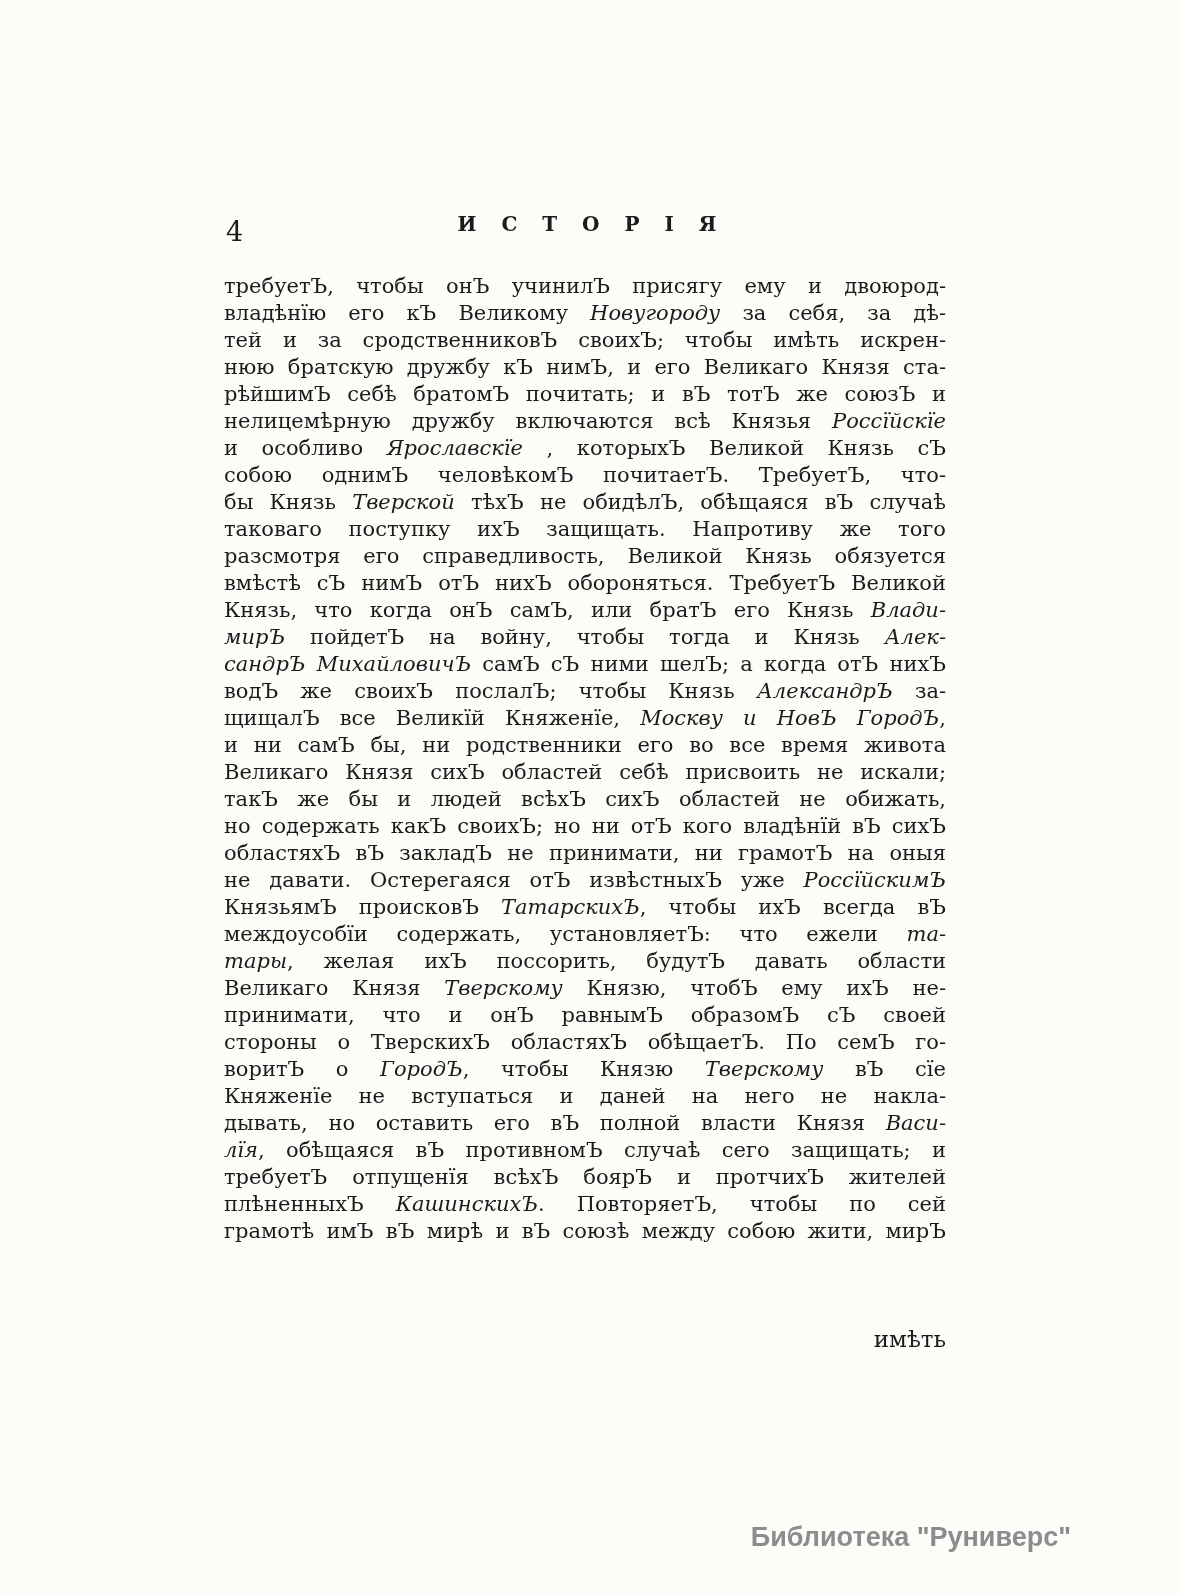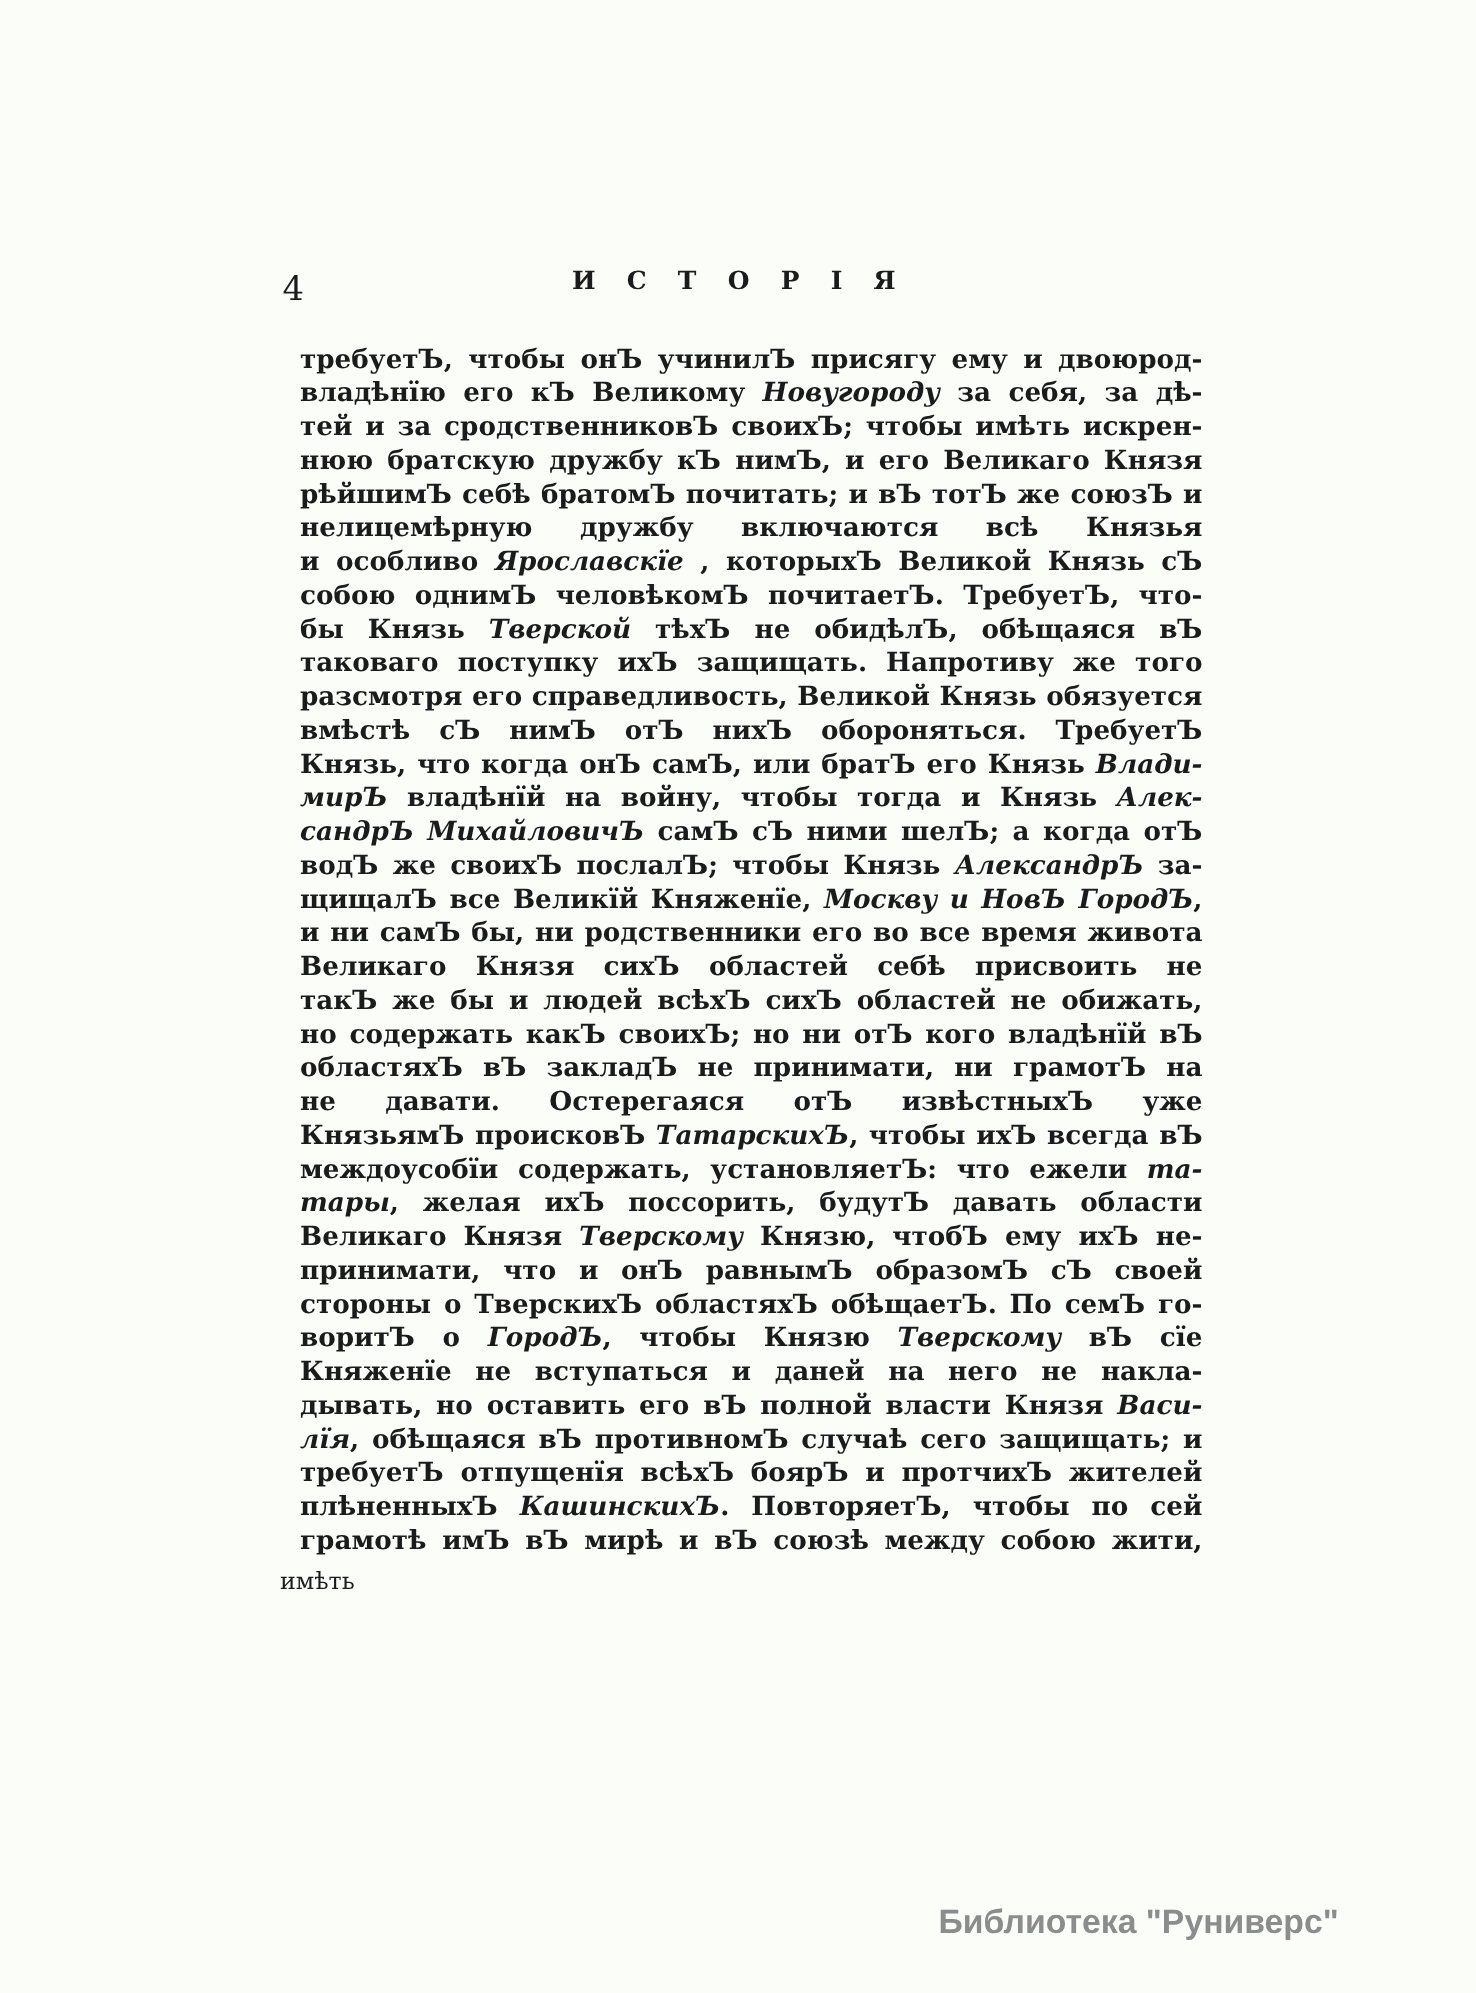--- a/index.html
+++ b/index.html
@@ -7,26 +7,26 @@
     --ink:#1b1b1b;
     --wm:#8c8c8c;
   }
   html,body{margin:0;padding:0;}
   body{width:1181px;height:1594px;background:var(--paper);position:relative;overflow:hidden;}
   .page{position:absolute;inset:0;background:var(--paper);
         font-family:"DejaVu Serif","Liberation Serif",serif;color:var(--ink);}
   .page-number{position:absolute;left:226px;top:216px;font-size:27px;}
   .page-title{position:absolute;left:0;right:0;top:212px;text-align:center;
               font-size:20px;font-weight:bold;letter-spacing:7px;word-spacing:4px;}
-  .textblock{position:absolute;left:240px;top:273px;width:722px;font-weight:bold;}
+  .textblock{position:absolute;left:224px;top:273px;width:722px;}
   .line{height:27px;line-height:27px;font-size:21px;
         text-align:justify;text-align-last:justify;white-space:normal;overflow:hidden;}
   .line .it{font-style:italic;}
-  .catchword-row{position:absolute;left:224px;top:1252px;width:722px;height:27px;
-                 line-height:27px;font-size:19px;}
+  .catchword-row{position:absolute;left:224px;top:1326px;width:722px;height:27px;
+                 line-height:27px;font-size:23px;text-align:right;}
   .watermark{position:absolute;right:110px;top:1522px;
              font-family:"Liberation Sans","DejaVu Sans",sans-serif;
              font-size:27px;font-weight:bold;color:var(--wm);}
 </style>
 </head>
 <body>
 
 <div class="page">
   <div class="page-number">4</div>
   <div class="page-title">И С Т О Р І Я</div>
@@ -38,21 +38,21 @@
       <div class="line"><span>нюю братскую дружбу кЪ нимЪ, и его Великаго Князя ста-</span></div>
       <div class="line"><span>рѣйшимЪ себѣ братомЪ почитать; и вЪ тотЪ же союзЪ и</span></div>
       <div class="line"><span>нелицемѣрную дружбу включаются всѣ Князья </span><span class="it">Россїйскїе</span></div>
       <div class="line"><span>и особливо </span><span class="it">Ярославскїе</span><span> , которыхЪ Великой Князь сЪ</span></div>
       <div class="line"><span>собою однимЪ человѣкомЪ почитаетЪ. ТребуетЪ, что-</span></div>
       <div class="line"><span>бы Князь </span><span class="it">Тверской</span><span> тѣхЪ не обидѣлЪ, обѣщаяся вЪ случаѣ</span></div>
       <div class="line"><span>таковаго поступку ихЪ защищать. Напротиву же того</span></div>
       <div class="line"><span>разсмотря его справедливость, Великой Князь обязуется</span></div>
       <div class="line"><span>вмѣстѣ сЪ нимЪ отЪ нихЪ обороняться. ТребуетЪ Великой</span></div>
       <div class="line"><span>Князь, что когда онЪ самЪ, или братЪ его Князь </span><span class="it">Влади-</span></div>
-      <div class="line"><span class="it">мирЪ</span><span> владѣнїй на войну, чтобы тогда и Князь </span><span class="it">Алек-</span></div>
+      <div class="line"><span class="it">мирЪ</span><span> пойдетЪ на войну, чтобы тогда и Князь </span><span class="it">Алек-</span></div>
       <div class="line"><span class="it">сандрЪ МихайловичЪ</span><span> самЪ сЪ ними шелЪ; а когда отЪ нихЪ</span></div>
       <div class="line"><span>водЪ же своихЪ послалЪ; чтобы Князь </span><span class="it">АлександрЪ</span><span> за-</span></div>
       <div class="line"><span>щищалЪ все Великїй Княженїе, </span><span class="it">Москву и НовЪ ГородЪ</span><span>,</span></div>
       <div class="line"><span>и ни самЪ бы, ни родственники его во все время живота</span></div>
       <div class="line"><span>Великаго Князя сихЪ областей себѣ присвоить не искали;</span></div>
       <div class="line"><span>такЪ же бы и людей всѣхЪ сихЪ областей не обижать,</span></div>
       <div class="line"><span>но содержать какЪ своихЪ; но ни отЪ кого владѣнїй вЪ сихЪ</span></div>
       <div class="line"><span>областяхЪ вЪ закладЪ не принимати, ни грамотЪ на оныя</span></div>
       <div class="line"><span>не давати. Остерегаяся отЪ извѣстныхЪ уже </span><span class="it">РоссїйскимЪ</span></div>
       <div class="line"><span>КнязьямЪ происковЪ </span><span class="it">ТатарскихЪ</span><span>, чтобы ихЪ всегда вЪ</span></div>

